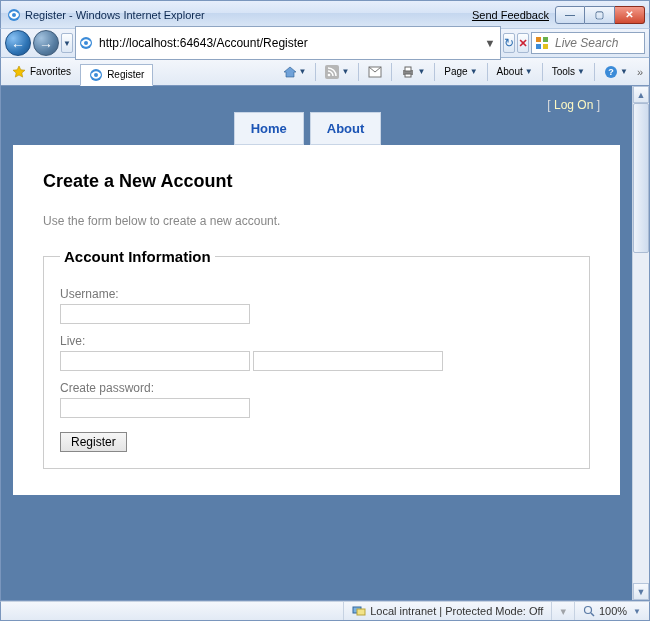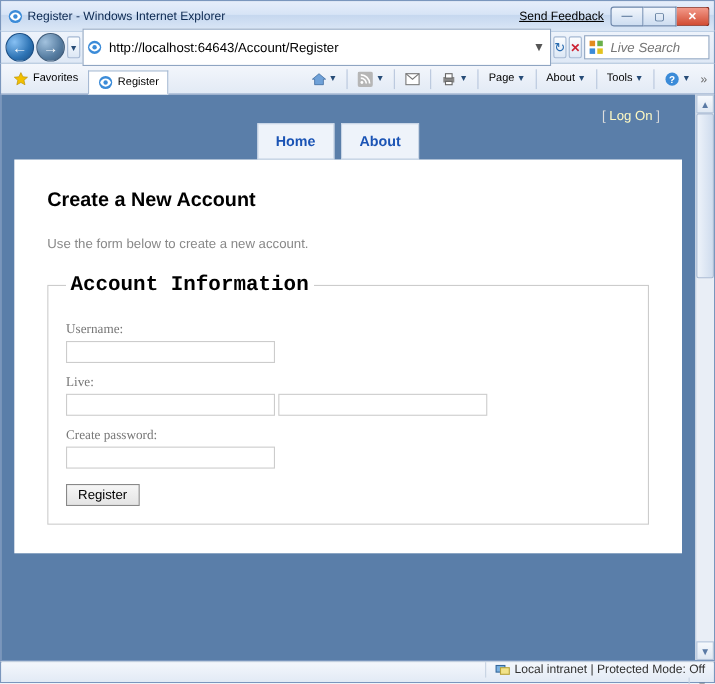--- a/index.html
+++ b/index.html
@@ -70,26 +70,26 @@
   .page{background:#5a7ea9;height:800px;padding:0 12px;}
   .loginlink{color:#ddd;font-size:12px;text-align:right;padding:12px 20px 0 0;}
   .loginlink a{color:#fef9c3;cursor:pointer;}
   h1.apptitle{color:#fff;font-family:Verdana,Arial,sans-serif;font-size:28px;font-weight:bold;margin:6px 8px 16px;}
   .navtabs{display:flex;justify-content:center;gap:6px;padding:0 18px 0 0;}
   .navtab{background:#eef3fa;border:1px solid #c8d5e6;padding:8px 16px;color:#1b54b5;font-weight:bold;font-size:13px;cursor:pointer;font-family:Verdana,Arial,sans-serif;}
   .main{background:#fff;margin:0 0 0 0;padding:26px 30px;}
   .main h2{font-family:Verdana,Arial,sans-serif;font-size:18px;font-weight:bold;margin:0 0 22px;color:#000;}
   .main p{color:#888;font-family:Verdana,Arial,sans-serif;font-size:12px;margin:0 0 20px;}
   fieldset{border:1px solid #ccc;padding:12px 16px 16px;margin:18px 0 0;}
-  legend{font-family:Liberation Mono, monospace;font-weight:bold;font-size:19px;padding:0 4px;color:#000;}
-  label{display:block;color:#777;font-family:Liberation Serif, serif;font-size:12px;margin:10px 0 3px;}
+  legend{font-family:Liberation Sans, sans-serif;font-weight:bold;font-size:15px;padding:0 4px;color:#000;}
+  label{display:block;color:#777;font-family:Liberation Sans, sans-serif;font-size:12px;margin:10px 0 3px;}
   .txt{width:190px;height:20px;border:1px solid #ccc;padding:1px 3px;font-size:12px;}
   .submit{margin-top:14px;padding:2px 10px;font-size:12px;background:linear-gradient(#f6f6f6,#e4e4e4);border:1px solid #888;cursor:pointer;}
   
-  .statusbar{height:20px;background:linear-gradient(#f4f7fc,#e2eaf5);border:1px solid #7a96bd;border-top:1px solid #c6d2e2;display:flex;align-items:flex-end;font-size:11px;color:#333;flex-direction:column;}
+  .statusbar{height:20px;background:linear-gradient(#f4f7fc,#e2eaf5);border:1px solid #7a96bd;border-top:1px solid #c6d2e2;display:flex;align-items:flex-start;font-size:11px;color:#333;}
   .statusbar .seg{padding:0 8px;border-left:1px solid #c6d2e2;height:100%;display:flex;align-items:center;gap:4px;}
   .statusbar .seg:first-child{border-left:none;flex:1;}
   .ieblue{color:#2b6cb0;}
   svg{display:block;}
 </style>
 </head>
 <body>
 
 <div class="titlebar">
   <span class="favicon">

